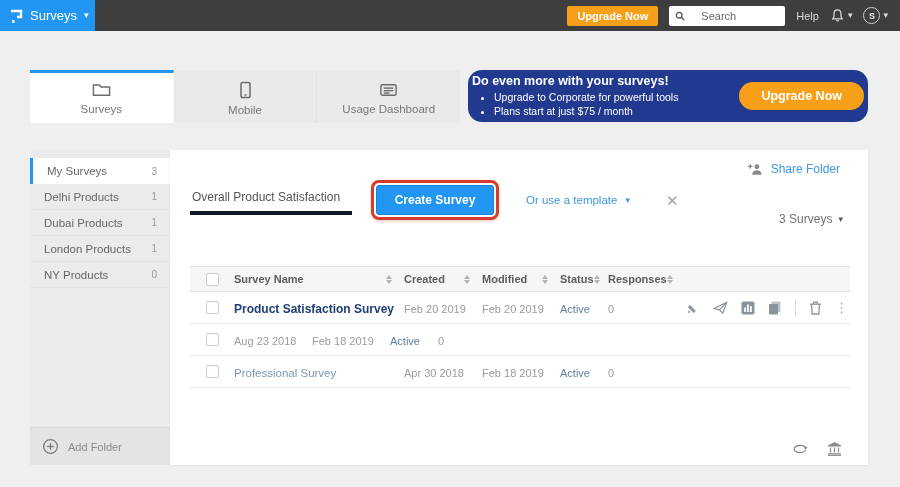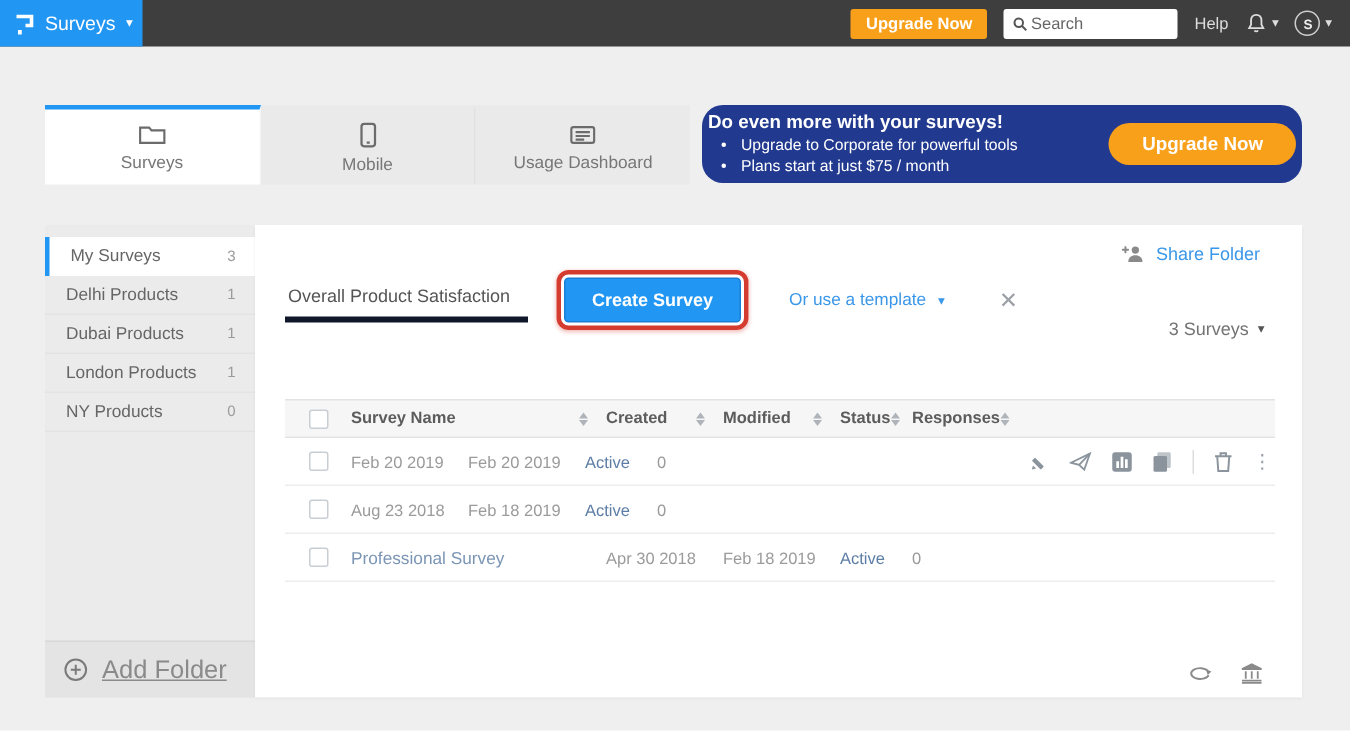--- a/index.html
+++ b/index.html
@@ -14,21 +14,21 @@
   svg { display:block; }
 
   
   .topbar { position:absolute; left:0; top:0; width:900px; height:31px; background:#3e3e3e; display:flex; align-items:center; }
   .brand { width:95px; height:31px; background:#2196f3; display:flex; align-items:center; padding-left:9px; gap:7px; cursor:pointer; }
   .brand-label { color:#fff; font-size:13px; }
   .caret { font-size:9px; line-height:1; }
   .brand .caret { color:#fff; }
   .topbar-right { margin-left:auto; display:flex; align-items:center; gap:11px; padding-right:12px; }
   .upgrade-sm { background:#f9a01b; color:#fff; font-size:11px; font-weight:bold; padding:4px 10px; border-radius:2px; border:none; cursor:pointer; }
-  .searchbox { width:116px; height:20px; background:#fff; border-radius:2px; display:flex; align-items:center; padding:0 6px; gap:2px; }
+  .searchbox { width:116px; height:20px; background:#fff; border-radius:2px; display:flex; align-items:center; padding:0 6px; gap:16px; }
   .searchbox input { border:none; outline:none; font-size:11px; width:100%; font-family:"Liberation Sans",sans-serif; color:#444; background:transparent; }
   .searchbox input::placeholder { color:#666; }
   .help-link { color:#ddd; font-size:11px; cursor:pointer; }
   .icon-cluster { display:flex; align-items:center; gap:3px; color:#ddd; cursor:pointer; }
   .avatar { width:17px; height:17px; border:1.5px solid #cfcfcf; border-radius:50%; color:#eee; font-size:9px; font-weight:bold; display:flex; align-items:center; justify-content:center; }
 
   
   .tabs { position:absolute; left:30px; top:70px; width:430px; height:53px; display:flex; }
   .tab { flex:1; background:#eaeaea; border-top:3px solid transparent; display:flex; flex-direction:column; align-items:center; justify-content:center; gap:5px; cursor:pointer; border-right:1px solid rgba(0,0,0,0.04); }
   .tab:last-child { border-right:none; }
@@ -45,21 +45,21 @@
   .upgrade-lg { margin-left:auto; background:#f9a01b; color:#fff; font-size:12.5px; font-weight:bold; border:none; border-radius:15px; padding:7px 22px; cursor:pointer; }
 
   
   .sidebar { position:absolute; left:30px; top:150px; width:140px; height:315px; background:#ebebeb; }
   .folder-list { padding-top:8px; }
   .folder-item { height:26px; display:flex; align-items:center; justify-content:space-between; padding:0 13px 0 14px; border-bottom:1px solid #e3e3e3; cursor:pointer; background:#ebebeb; }
   .folder-item.active { background:#fff; border-left:3px solid #2196f3; border-bottom:none; }
   .folder-label { font-size:11.5px; color:#666; }
   .folder-count { font-size:10px; color:#9a9a9a; }
   .add-folder { position:absolute; bottom:0; left:0; width:100%; height:38px; background:#e4e4e4; border-top:1px solid #d9d9d9; display:flex; align-items:center; gap:9px; padding-left:12px; cursor:pointer; }
-  .add-folder-label { font-size:17px; color:#8a8a8a;text-decoration:underline; }
+  .add-folder-label { font-size:11px; color:#8a8a8a; }
 
   
   .panel { position:absolute; left:170px; top:150px; width:698px; height:315px; background:#fff; box-shadow:0 1px 2px rgba(0,0,0,0.06); }
   .share-folder { position:absolute; top:12px; right:28px; display:flex; align-items:center; gap:7px; cursor:pointer; }
   .share-folder-label { font-size:12px; color:#3b97e8; }
 
   .create-row { position:absolute; left:20px; top:30px; display:flex; align-items:center; }
   .survey-name-input { width:162px; border:none; outline:none; border-bottom:4px solid #0f172a; font-size:12px; color:#555; padding:5px 2px 7px; font-family:"Liberation Sans",sans-serif; background:transparent; }
   .annotation { margin-left:19px; border:3px solid #d53c30; border-radius:8px; padding:2px; box-shadow:0 1px 3px rgba(213,60,48,0.35); }
   .create-btn { display:block; width:118px; background:#2196f3; border:1px solid #1c7fd6; border-radius:3px; color:#fff; font-size:12px; font-weight:bold; padding:7px 0; cursor:pointer; font-family:"Liberation Sans",sans-serif; }
@@ -290,20 +290,21 @@
             <i class="dn"></i>
           </span>
       </div>
       <div class="cell-actions"></div>
     </div>
 
     <div class="trow">
       <div class="cell-cb">
           <span class="checkbox"></span>
         </div>
+      <div class="cell-name"><span class="name-link primary">Product Satisfaction Survey</span></div>
       <div class="cell-date"><span class="date-txt">Feb 20 2019</span></div>
       <div class="cell-date"><span class="date-txt">Feb 20 2019</span></div>
       <div class="cell-status"><span class="status-link">Active</span></div>
       <div class="cell-resp"><span class="resp-txt">0</span></div>
       <div class="cell-actions">
         <span class="action-icon">
           <svg width="13" height="13" viewBox="0 0 14 14" fill="currentColor">
             <path d="M1 13 L1.8 10 L4 12.2 Z"></path>
               <rect x="3.2" y="4.4" width="9" height="3.1" rx="0.4" transform="rotate(45 3.2 4.4)"></rect>
           </svg>

